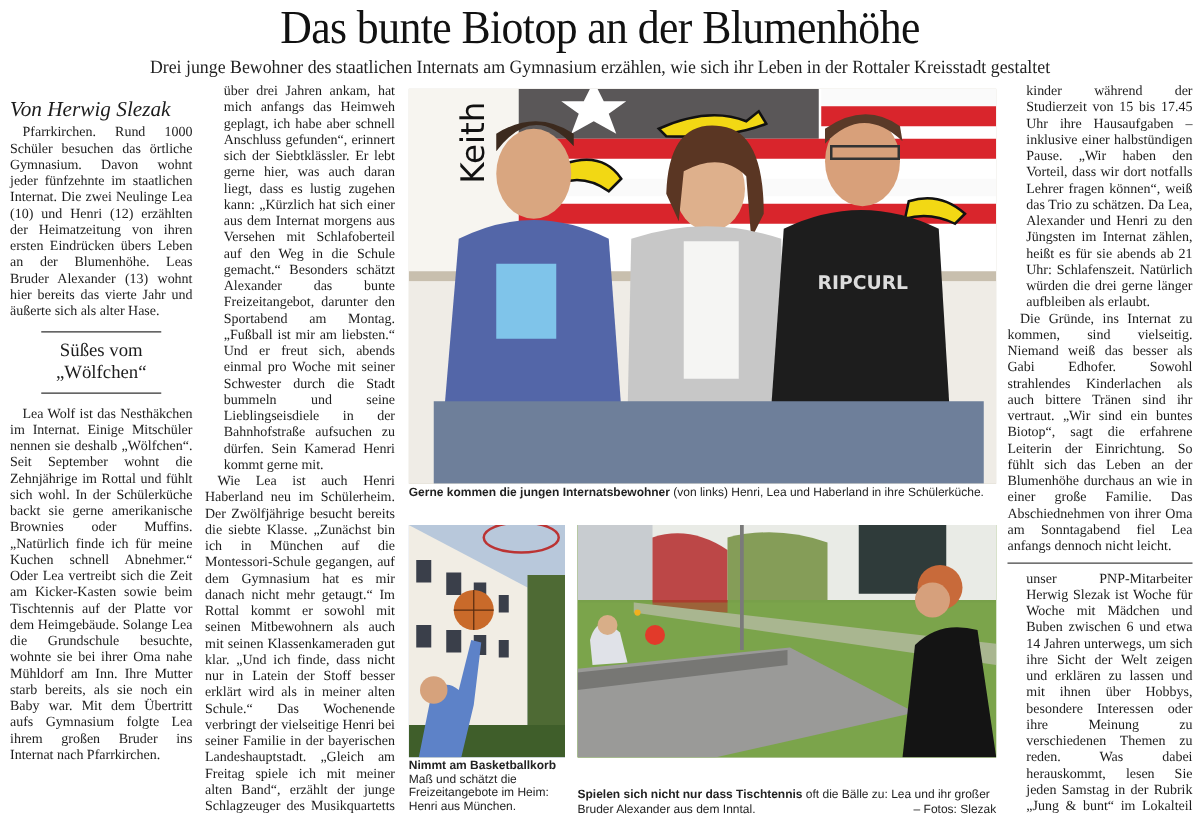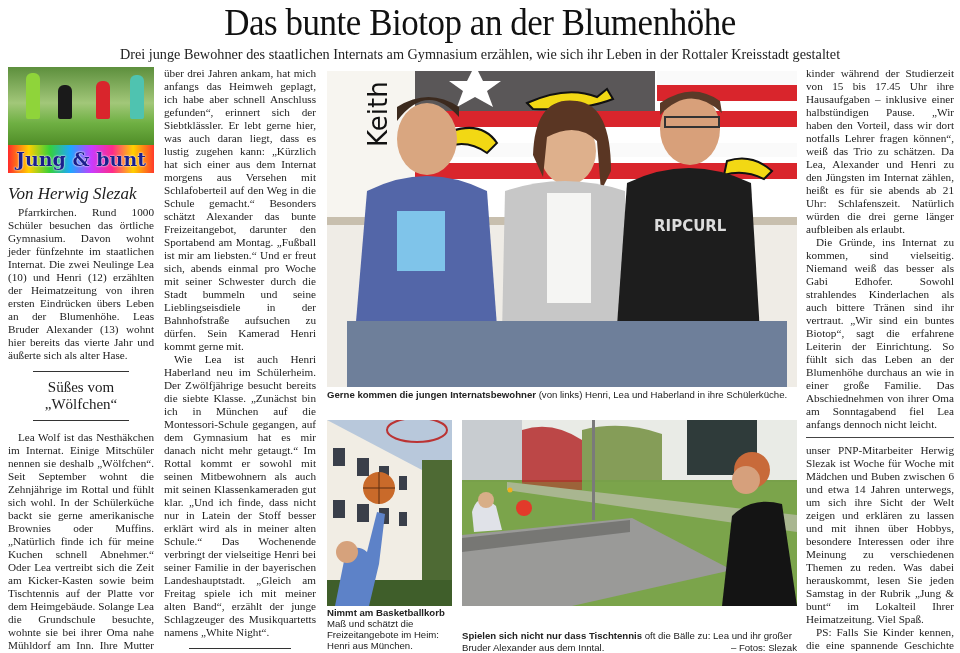--- a/index.html
+++ b/index.html
@@ -16,21 +16,21 @@
     position: absolute; left: 0; top: 44px; width: 960px; height: 20px;
     text-align: center; font-size: 15px; line-height: 20px; color: #222;
     transform: scaleX(0.95);
   }
 
   .col {
     position: absolute; font-size: 11.2px; line-height: 13px; text-align: justify;
     hyphens: auto; color: #1c1c1c;
   }
   .col p { text-indent: 10px; }
-  .col p.noindent { text-indent: 0; }
+  .col p.noindent { text-indent: 0; margin-left: 15px; }
   .col1 { left: 8px; top: 67px; width: 146px; }
   .col2 { left: 164px; top: 67px; width: 152px; }
   .col5 { left: 806px; top: 67px; width: 148px; }
 
   .teaser-img {
     width: 146px; height: 106px; position: relative; overflow: hidden;
     background: linear-gradient(180deg, #6aa84f 0%, #8cc56a 40%, #4f8c2f 100%);
   }
   .teaser-photo { position: absolute; left: 0; top: 0; width: 146px; height: 80px;
     background: linear-gradient(180deg, #5d8f3d 0%, #a2c779 45%, #6fb043 70%, #4d8a25 100%); }
@@ -74,29 +74,20 @@
   .rule { height: 1px; background: #444; margin: 6px 0 6px 0; }
   .leser-title { font-weight: bold; font-size: 17px; line-height: 20px; margin: 2px 0 2px 0; font-family: "Liberation Serif", serif; }
 </style>
 </head>
 <body>
 
 <h1 class="headline">Das bunte Biotop an der Blumenhöhe</h1>
 <div class="subline">Drei junge Bewohner des staatlichen Internats am Gymnasium erzählen, wie sich ihr Leben in der Rottaler Kreisstadt gestaltet</div>
 
 <div class="col col1">
-  <div class="teaser-img">
-    <div class="teaser-photo">
-      <div class="kid" style="left:18px;background:#8fd43a;height:46px;"></div>
-      <div class="kid" style="left:50px;background:#1a1a1a;height:34px;"></div>
-      <div class="kid" style="left:88px;background:#d9252c;height:38px;"></div>
-      <div class="kid" style="left:122px;background:#4fc3b0;height:44px;"></div>
-    </div>
-    <div class="teaser-banner">Jung &amp; bunt</div>
-  </div>
   <div class="byline">Von  Herwig Slezak</div>
   <p><span class="dateline">Pfarrkirchen.</span> <span>Rund 1000 Schüler besuchen das örtliche Gymnasium. Davon wohnt jeder fünfzehnte im staatlichen Internat. Die zwei Neulinge Lea (10) und Henri (12) erzählten der Heimatzeitung von ihren ersten Eindrücken übers Leben an der Blumenhöhe. Leas Bruder Alexander (13) wohnt hier bereits das vierte Jahr und äußerte sich als alter Hase.</span></p>
   <div class="subhead">
     <div>Süßes vom</div>
     <div>„Wölfchen“</div>
   </div>
   <p>Lea Wolf ist das Nesthäkchen im Internat. Einige Mitschüler nennen sie deshalb „Wölfchen“. Seit September wohnt die Zehnjährige im Rottal und fühlt sich wohl. In der Schülerküche backt sie gerne amerikanische Brownies oder Muffins. „Natürlich finde ich für meine Kuchen schnell Abnehmer.“ Oder Lea vertreibt sich die Zeit am Kicker-Kasten sowie beim Tischtennis auf der Platte vor dem Heimgebäude. Solange Lea die Grundschule besuchte, wohnte sie bei ihrer Oma nahe Mühldorf am Inn. Ihre Mutter starb bereits, als sie noch ein Baby war. Mit dem Übertritt aufs Gymnasium folgte Lea ihrem großen Bruder ins Internat nach Pfarrkirchen.</p>
 
 </div>
 

